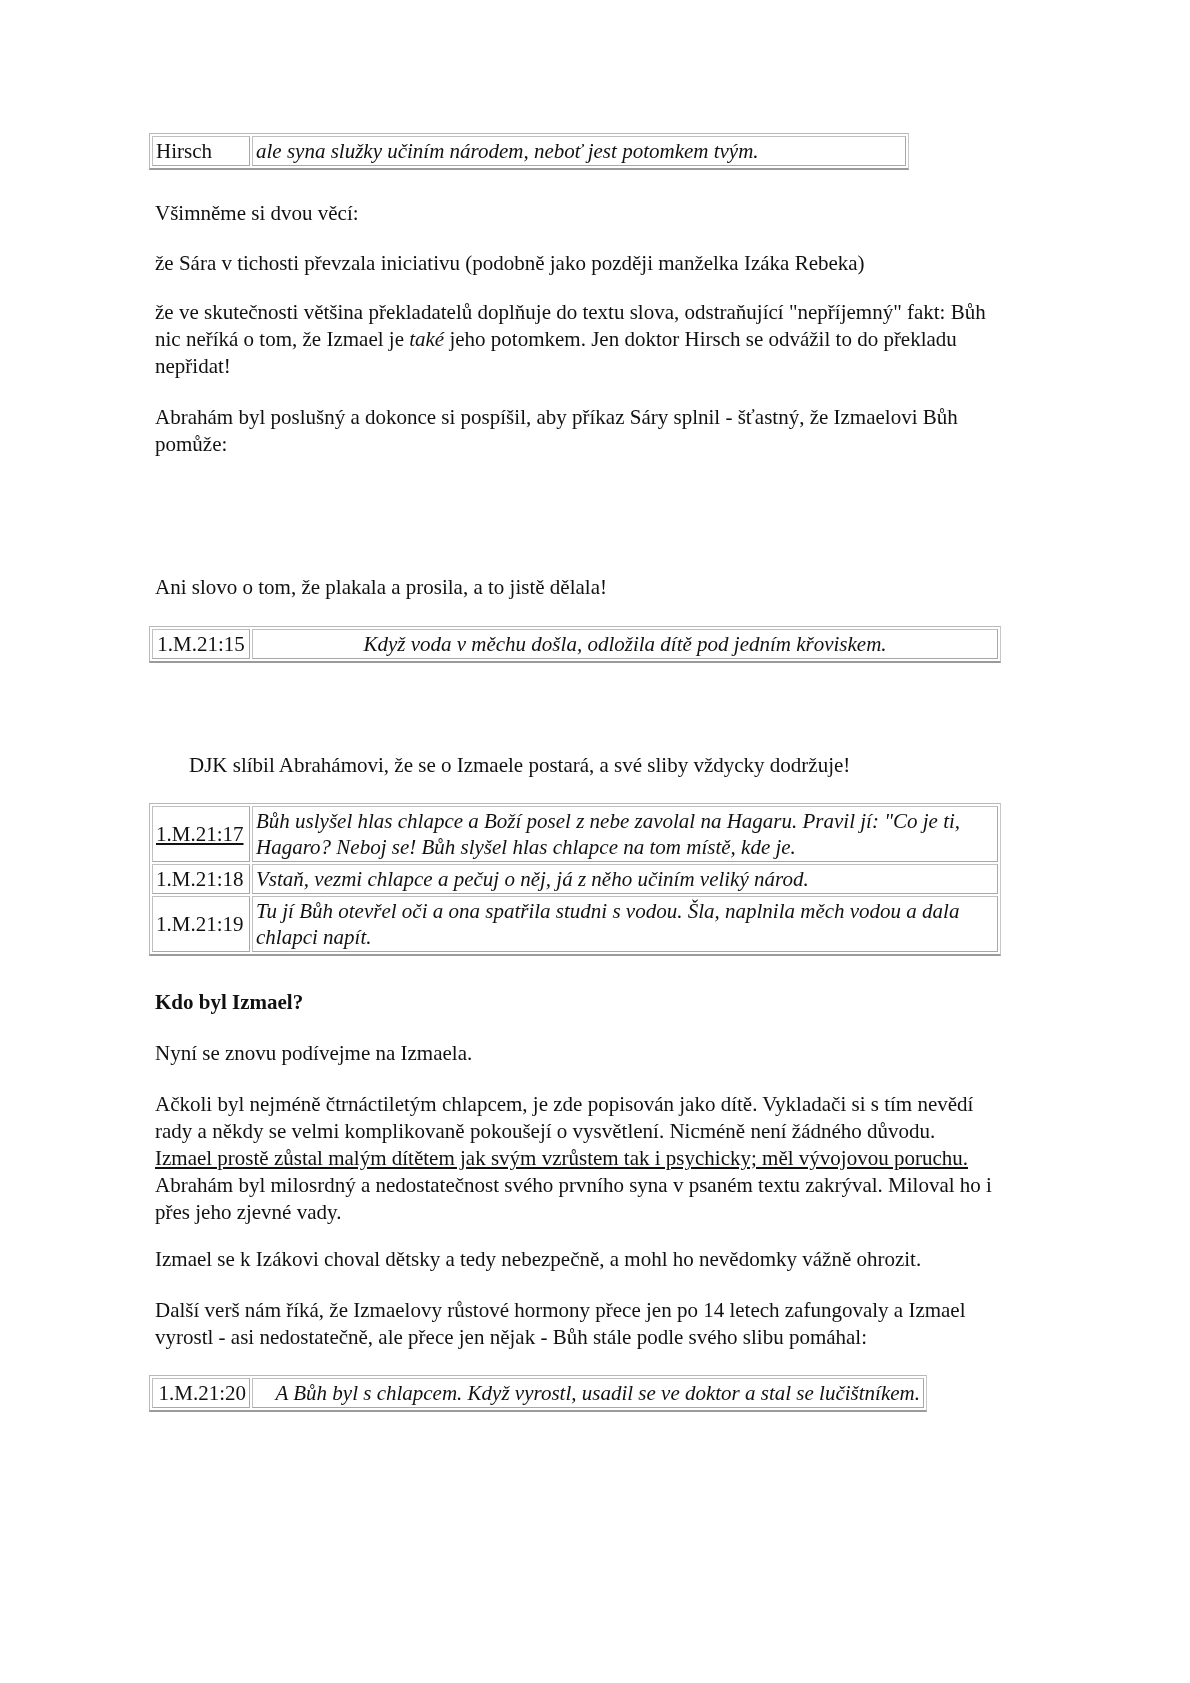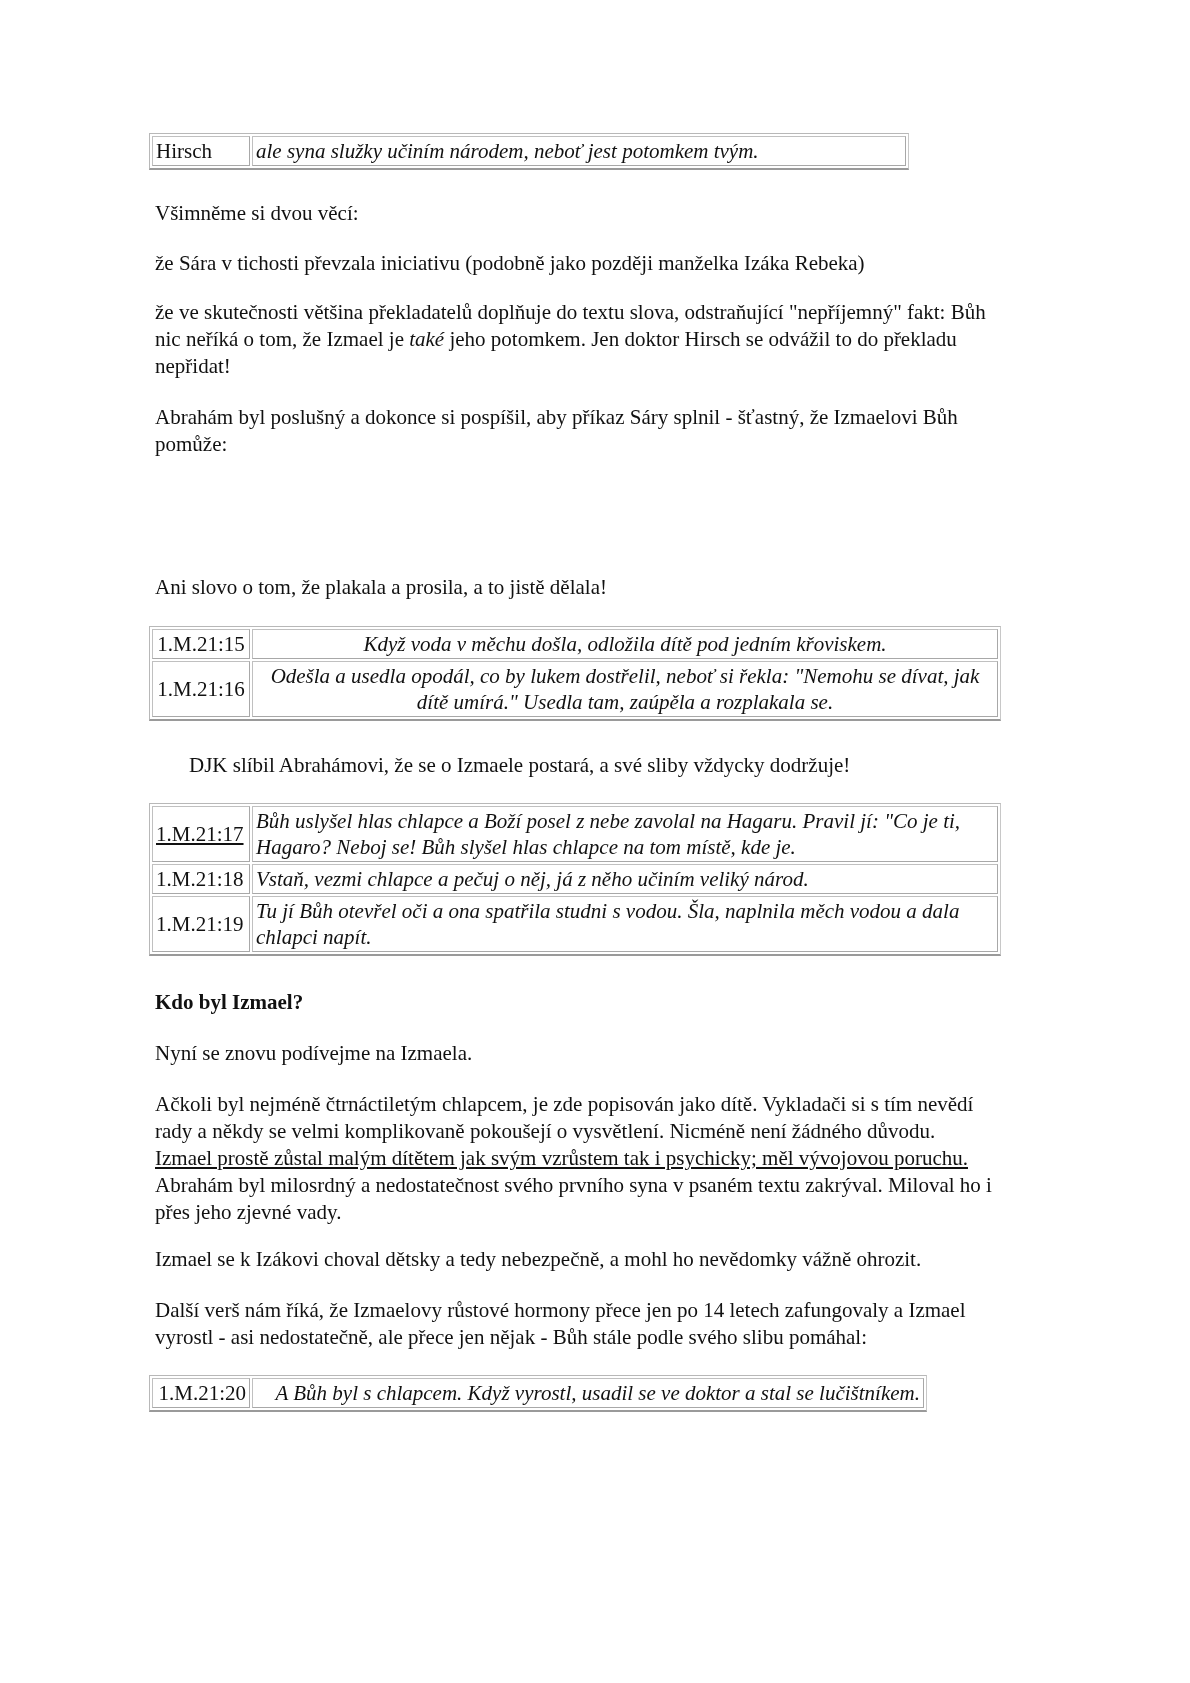--- a/index.html
+++ b/index.html
@@ -38,24 +38,20 @@
 
 
   <p class="p" style="top:574px;">Ani slovo o tom, že plakala a prosila, a to jistě dělala!</p>
 
   <table class="vt" style="top:626px; width:852px;text-align:center;">
     <tbody>
         <tr>
       <td class="ref" style="width:90px;">1.M.21:15</td>
       <td class="txt">Když voda v měchu došla, odložila dítě pod jedním křoviskem.</td>
     </tr>
-    <tr>
-      <td class="ref">1.M.21:16</td>
-      <td class="txt">Odešla a usedla opodál, co by lukem dostřelil, neboť si řekla: "Nemohu se dívat, jak dítě umírá." Usedla tam, zaúpěla a rozplakala se.</td>
-    </tr>
   </tbody>
     </table>
 
   <p class="p" style="top:752px;margin-left:34px;">DJK slíbil Abrahámovi, že se o Izmaele postará, a své sliby vždycky dodržuje!</p>
 
   <table class="vt" style="top:803px; width:852px;">
     <tbody>
         <tr>
       <td class="ref" style="width:90px;text-decoration:underline;">1.M.21:17</td>
       <td class="txt">Bůh uslyšel hlas chlapce a Boží posel z nebe zavolal na Hagaru. Pravil jí: "Co je ti, Hagaro? Neboj se! Bůh slyšel hlas chlapce na tom místě, kde je.</td>

